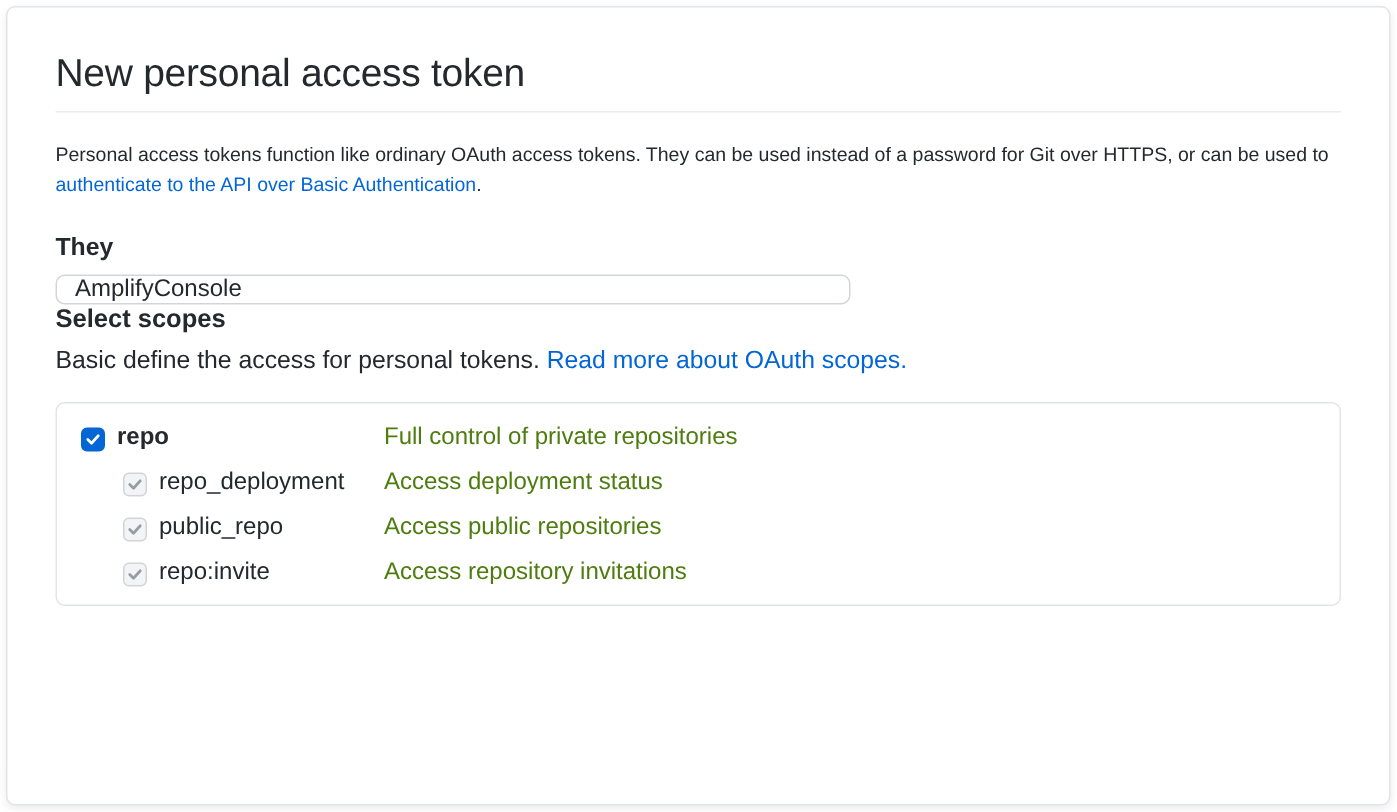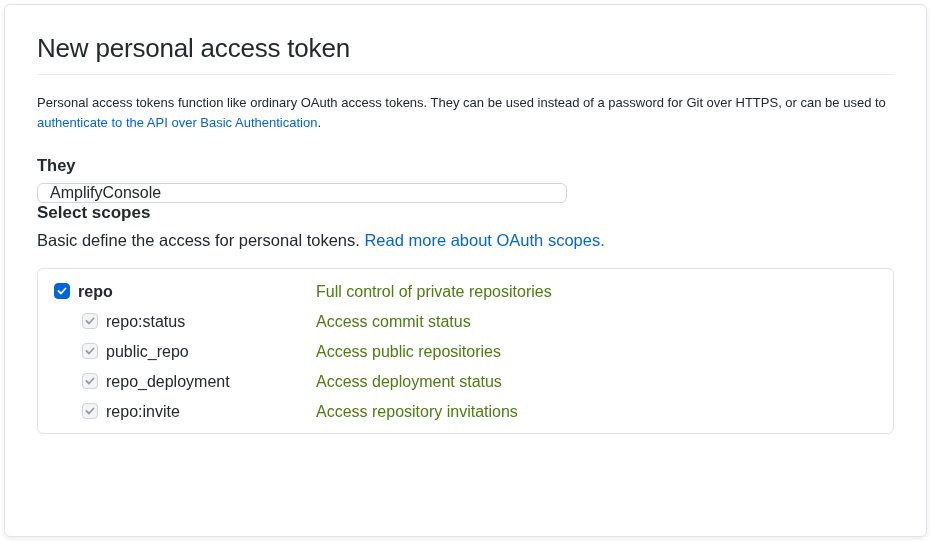--- a/index.html
+++ b/index.html
@@ -79,23 +79,23 @@
       border: 1px solid #e1e4e8;
       border-radius: 6px;
       padding: 14px 16px 0 16px;
     }
     .scope-row {
       display: flex;
       align-items: center;
       margin-bottom: 12px;
     }
     .scope-row .cb-wrap {
-      width: 262px;
+      width: 202px;
       display: flex;
-      align-items: flex-start;
+      align-items: flex-end;
     }
     .scope-row.child .cb-wrap {
       padding-left: 28px;
     }
     .scope-name {
       font-size: 16px;
       color: #24292e;
       margin-left: 8px;
     }
     .scope-row.parent .scope-name {
@@ -159,30 +159,31 @@
         <span class="checkbox checked-active">
           <svg viewBox="0 0 10 10">
               <path d="M1.5 5 L4 7.5 L8.5 2.5" fill="none" stroke-width="1.8" stroke-linecap="round" stroke-linejoin="round"></path>
             </svg>
         </span>
         <span class="scope-name">repo</span>
       </div>
       <span class="scope-desc">Full control of private repositories</span>
     </div>
 
+
     <div class="scope-row child">
       <div class="cb-wrap">
         <span class="checkbox checked-disabled">
           <svg viewBox="0 0 10 10">
               <path d="M1.5 5 L4 7.5 L8.5 2.5" fill="none" stroke-width="1.8" stroke-linecap="round" stroke-linejoin="round"></path>
             </svg>
         </span>
-        <span class="scope-name">repo:status</span>
-      </div>
-      <span class="scope-desc">Access commit status</span>
+        <span class="scope-name">repo_deployment</span>
+      </div>
+      <span class="scope-desc">Access deployment status</span>
     </div>
 
     <div class="scope-row child">
       <div class="cb-wrap">
         <span class="checkbox checked-disabled">
           <svg viewBox="0 0 10 10">
               <path d="M1.5 5 L4 7.5 L8.5 2.5" fill="none" stroke-width="1.8" stroke-linecap="round" stroke-linejoin="round"></path>
             </svg>
         </span>
         <span class="scope-name">public_repo</span>
@@ -190,32 +191,20 @@
       <span class="scope-desc">Access public repositories</span>
     </div>
 
     <div class="scope-row child">
       <div class="cb-wrap">
         <span class="checkbox checked-disabled">
           <svg viewBox="0 0 10 10">
               <path d="M1.5 5 L4 7.5 L8.5 2.5" fill="none" stroke-width="1.8" stroke-linecap="round" stroke-linejoin="round"></path>
             </svg>
         </span>
-        <span class="scope-name">repo_deployment</span>
-      </div>
-      <span class="scope-desc">Access deployment status</span>
-    </div>
-
-    <div class="scope-row child">
-      <div class="cb-wrap">
-        <span class="checkbox checked-disabled">
-          <svg viewBox="0 0 10 10">
-              <path d="M1.5 5 L4 7.5 L8.5 2.5" fill="none" stroke-width="1.8" stroke-linecap="round" stroke-linejoin="round"></path>
-            </svg>
-        </span>
         <span class="scope-name">repo:invite</span>
       </div>
       <span class="scope-desc">Access repository invitations</span>
     </div>
 
   </div>
 
 </div>
 
 </body></html>

